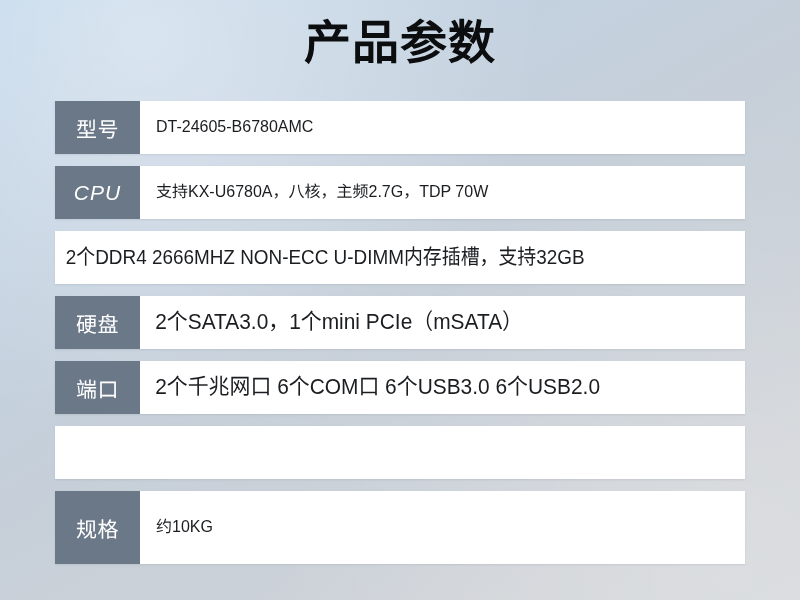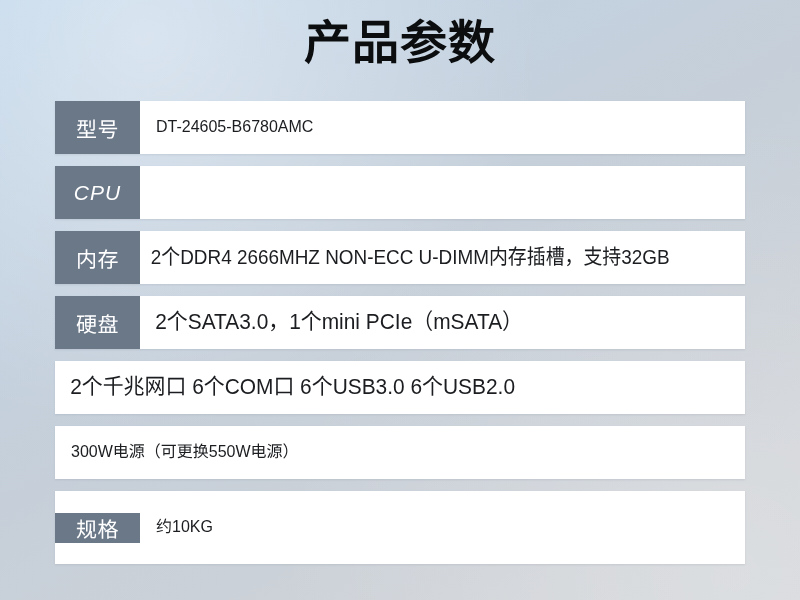--- a/index.html
+++ b/index.html
@@ -67,21 +67,20 @@
     align-items: stretch;
     height: 53px;
     margin-bottom: 12px;
     background: #ffffff;
     box-shadow: 0 1px 2px rgba(90,100,115,0.14);
   }
 
   .spec-row.tall {
     height: 73px;
     margin-bottom: 0;
-    align-items: center;
   }
 
   .spec-label {
     flex: 0 0 85px;
     width: 85px;
     background: #6b7888;
     color: #ffffff;
     font-size: 21px;
     display: flex;
     align-items: center;
@@ -140,38 +139,38 @@
 
   <div class="spec-table">
 
     <div class="spec-row">
       <div class="spec-label">型号</div>
       <div class="spec-value">DT-24605-B6780AMC</div>
     </div>
 
     <div class="spec-row">
       <div class="spec-label latin">CPU</div>
+      <div class="spec-value">支持KX-U6780A，八核，主频2.7G，TDP 70W</div>
     </div>
 
     <div class="spec-row">
-      <div class="spec-label">内存</div>
       <div class="spec-value condensed">2个DDR4 2666MHZ NON-ECC U-DIMM内存插槽，支持32GB</div>
     </div>
 
     <div class="spec-row">
       <div class="spec-label">硬盘</div>
       <div class="spec-value slightly-condensed">2个SATA3.0，1个mini PCIe（mSATA）</div>
     </div>
 
     <div class="spec-row">
+      <div class="spec-label">端口</div>
       <div class="spec-value slightly-condensed">2个千兆网口  6个COM口  6个USB3.0  6个USB2.0</div>
     </div>
 
     <div class="spec-row">
-      <div class="spec-value">300W电源（可更换550W电源）</div>
     </div>
 
     <div class="spec-row tall">
       <div class="spec-label">规格</div>
       <div class="spec-value">
         <span class="line">约10KG</span>
       </div>
     </div>
 
   </div>

